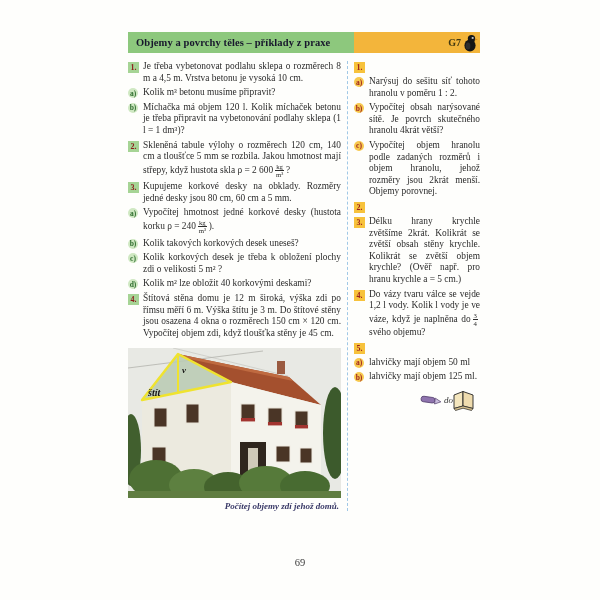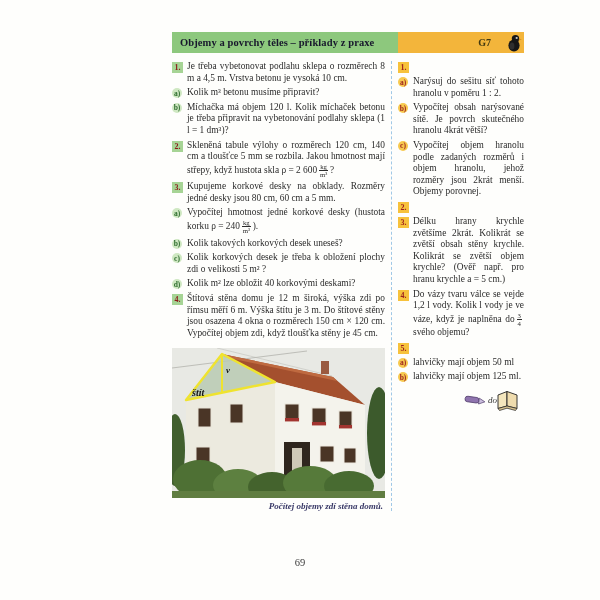--- a/index.html
+++ b/index.html
@@ -1,21 +1,21 @@
 <!DOCTYPE html>
 <html lang="cs"><head>
 <meta charset="utf-8">
 <style>
   html,body{margin:0;padding:0;width:600px;height:600px;overflow:hidden;background:#fefefc;}
   body{font-family:"Liberation Serif","DejaVu Serif",serif;color:#2b2b2b;position:relative;}
-  .content{position:absolute;left:128px;top:32px;width:352px;margin-left:44px;}
+  .content{position:absolute;left:128px;top:32px;width:352px;}
   .header{display:flex;height:21px;margin-bottom:8px;}
   .header-left{background:#8dc87d;flex:0 0 226px;display:flex;align-items:center;padding-left:8px;box-sizing:border-box;}
   .header-title{font-weight:bold;font-size:10.5px;color:#17172c;letter-spacing:0.1px;}
-  .header-right{background:#f3b53b;flex:1;display:flex;align-items:center;justify-content:flex-end;padding-right:2px;gap:16px;}
+  .header-right{background:#f3b53b;flex:1;display:flex;align-items:center;justify-content:flex-end;padding-right:2px;gap:2px;}
   .badge-label{font-weight:bold;font-size:10px;color:#413811;}
   .cols{display:flex;align-items:stretch;}
   .col-left{width:219px;padding-right:6px;box-sizing:border-box;}
   .col-right{width:133px;border-left:1px dashed #a0c8e6;padding-left:6px;box-sizing:border-box;}
   .prob,.sub{display:flex;margin-bottom:3px;}
   .marker{flex:0 0 auto;display:flex;align-items:center;justify-content:center;font-weight:bold;margin-top:1px;}
   .sq{width:11px;height:11px;font-size:8px;margin-right:4px;}
   .ci{width:10px;height:10px;font-size:7.5px;border-radius:50%;margin-right:5px;}
   .sq-green{background:#a6d495;color:#8c1c1c;}
   .ci-green{background:#cfe8c2;color:#2f6d2f;}
@@ -132,21 +132,21 @@
           <ellipse cx="28" cy="131" rx="27" ry="19" fill="#4e7034"></ellipse>
           <ellipse cx="66" cy="137" rx="25" ry="16" fill="#5d8040"></ellipse>
           <ellipse cx="100" cy="139" rx="24" ry="15" fill="#44632d"></ellipse>
           <ellipse cx="138" cy="135" rx="27" ry="17" fill="#567a3a"></ellipse>
           <ellipse cx="177" cy="138" rx="25" ry="15" fill="#486b31"></ellipse>
           <rect x="0" y="143" width="213" height="7" fill="#607d41"></rect>
           <text x="20" y="48" font-size="10" font-style="italic" font-weight="bold" fill="#141414" font-family="Liberation Serif, serif">štít</text>
           <text x="54" y="25" font-size="9" font-style="italic" font-weight="bold" fill="#141414" font-family="Liberation Serif, serif">v</text>
         </svg>
       </div>
-      <div class="caption">Počítej objemy zdí stěna domů.</div>
+      <div class="caption">Počítej objemy zdí jehož domů.</div>
 
     </div>
 
     <div class="col-right">
 
       <div class="prob">
         <span class="marker sq sq-amber">1.</span>
       </div>
       <div class="sub">
         <span class="marker ci ci-amber">a)</span>

